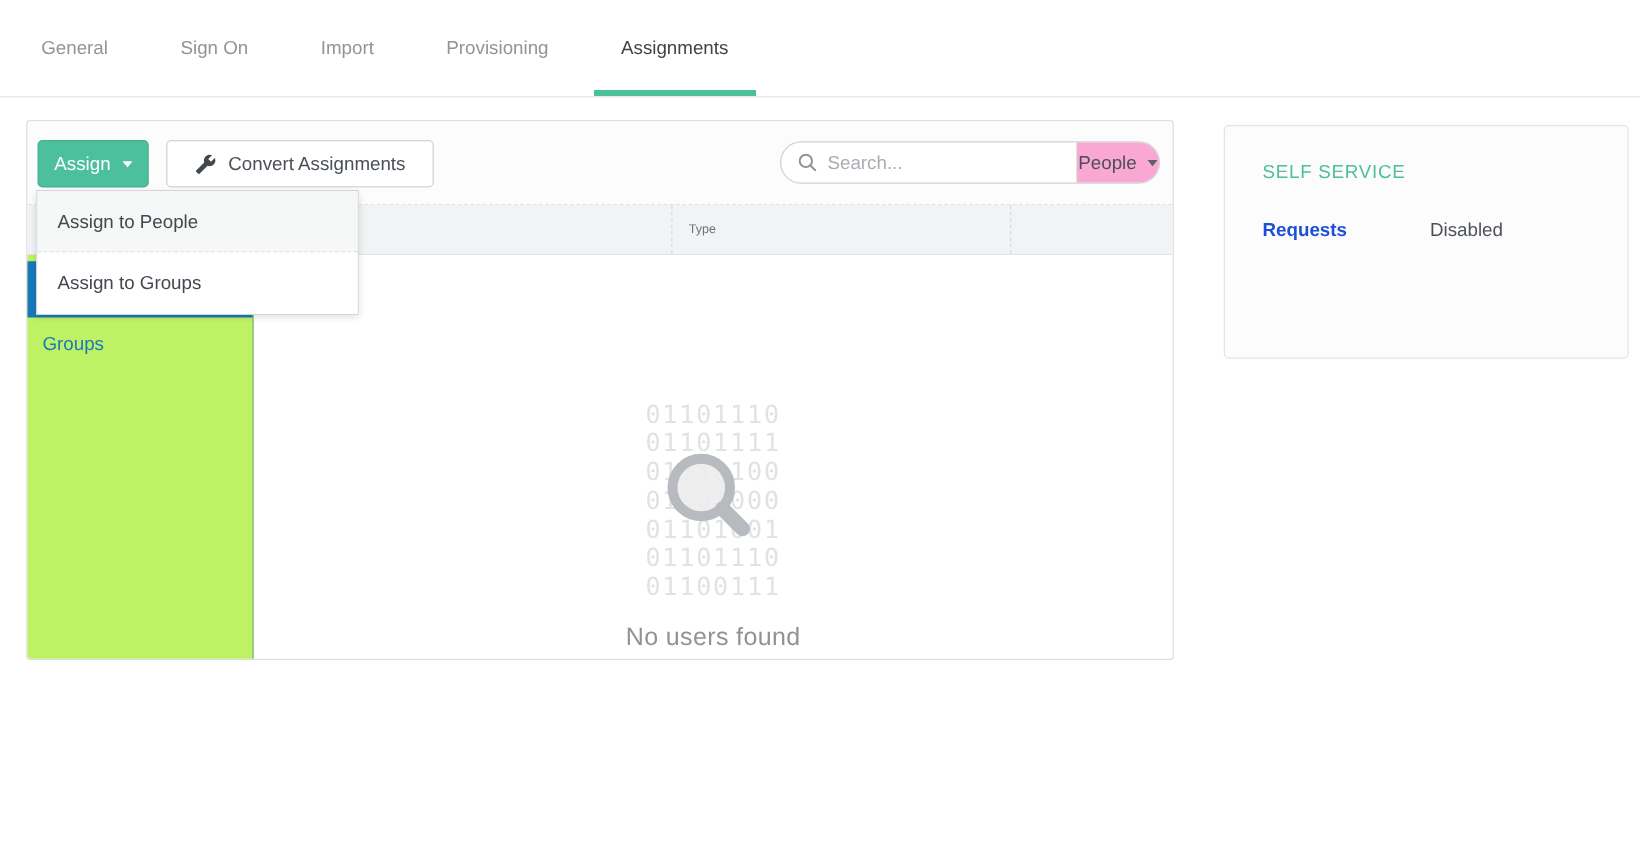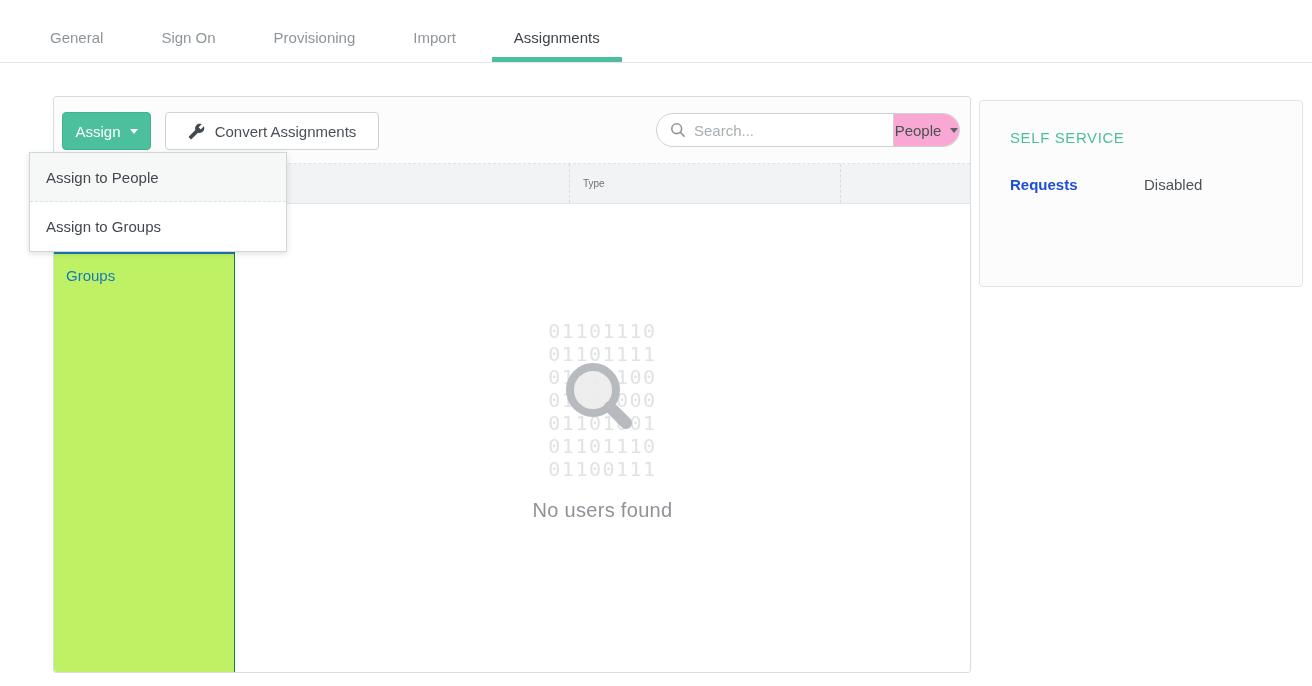--- a/index.html
+++ b/index.html
@@ -1,29 +1,29 @@
 <!DOCTYPE html>
 <html><head>
 <meta charset="utf-8">
 <style>
   * { margin:0; padding:0; box-sizing:border-box; }
   html,body { width:1312px; height:686px; background:#fff; overflow:hidden;
               font-family:"Liberation Sans", sans-serif; }
   .page { position:relative; width:1312px; height:686px; background:#fff; }
 
   
-  .tabbar { position:absolute; top:12px; left:0; right:0; height:51px;
-            border-bottom:1px solid #e4e7ea; display:flex; padding-left:28px; }
+  .tabbar { position:absolute; top:0; left:0; right:0; height:78px;
+            border-bottom:1px solid #e4e7ea; display:flex; padding-left:11px; }
   .tab { padding:0 22px; margin-right:14px; display:flex; align-items:center;
          font-size:15px; color:#8f959a; cursor:pointer; white-space:nowrap; }
   .tab.active { color:#3f444a; box-shadow: inset 0 -5px 0 #4cbf9c; }
 
   
-  .panel { position:absolute; left:21px; top:96px; width:918px; height:577px;
-           border:1px solid #d9dcdf; border-radius:3px; background:#fff;margin-left:32px; }
+  .panel { position:absolute; left:21px; top:96px; width:918px; height:432px;
+           border:1px solid #d9dcdf; border-radius:3px; background:#fff; }
   .toolbar { position:absolute; top:0; left:0; right:0; height:67px;
              background:#fcfcfc; border-bottom:1px dashed #dfe2e5; border-radius:3px 3px 0 0; }
   .btn-assign { position:absolute; left:8px; top:15px; width:89px; height:38px;
                 background:#4cbf9c; border:1px solid #41b191; border-radius:4px;
                 color:#fff; font-size:15px; display:flex; align-items:center;
                 justify-content:center; gap:9px; cursor:pointer; }
   .caret-white { width:0; height:0; border-left:4px solid transparent;
                  border-right:4px solid transparent; border-top:5px solid #fff; }
   .caret-dark  { width:0; height:0; border-left:4px solid transparent;
                  border-right:4px solid transparent; border-top:5px solid #5c6166; }
@@ -85,22 +85,22 @@
              font-family:"Liberation Sans", sans-serif; }
 </style>
 </head>
 <body>
 
 <div class="page">
 
   <nav class="tabbar">
     <div class="tab">General</div>
     <div class="tab">Sign On</div>
+    <div class="tab">Import</div>
     <div class="tab">Provisioning</div>
-    <div class="tab">Import</div>
     <div class="tab active">Assignments</div>
   </nav>
 
   <section class="panel">
 
     <div class="toolbar">
       <button class="btn-assign">
         <span>Assign</span>
         <span class="caret-white"></span>
       </button>

